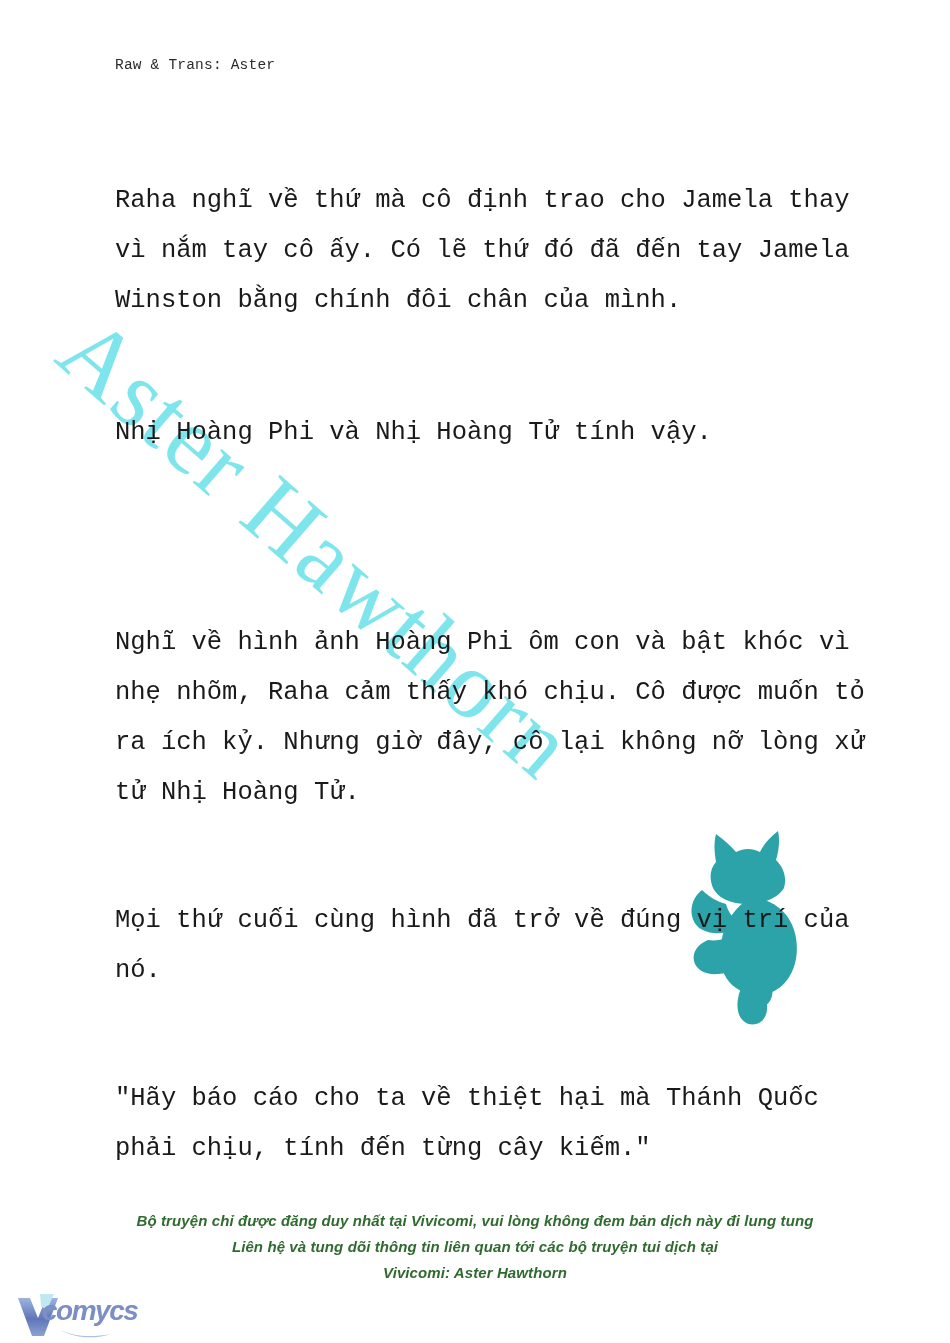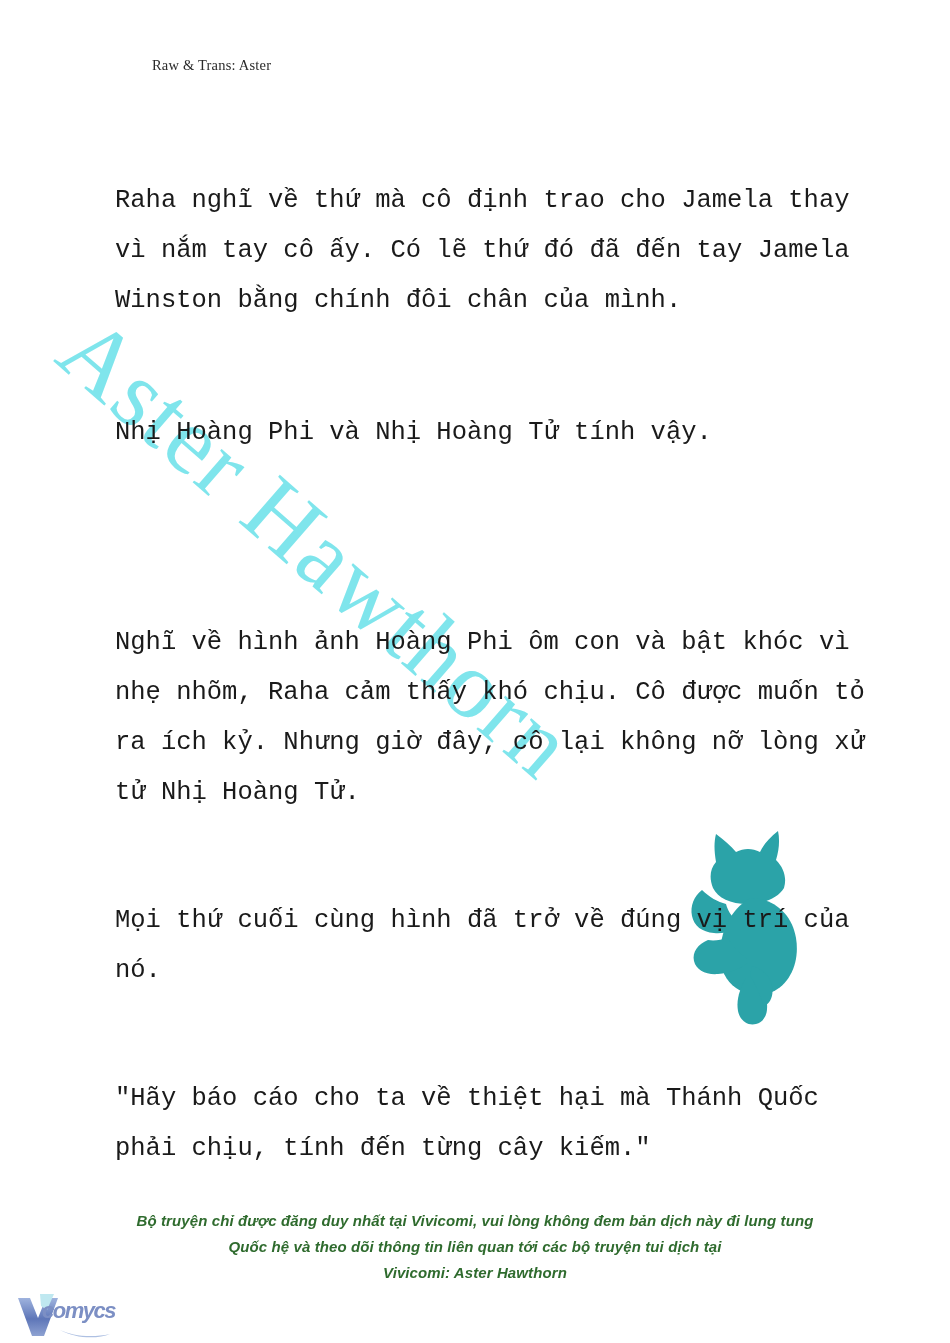--- a/index.html
+++ b/index.html
@@ -14,26 +14,25 @@
     background: #ffffff;
     overflow: hidden;
     font-family: "Liberation Serif", "DejaVu Serif", serif;
   }
 
   
   #header-credit {
     position: absolute;
     left: 115px;
     top: 57px;
-    font-family: Liberation Serif, serif;
+    font-family: Liberation Mono, monospace;
     font-size: 14.5px;
     color: #2b2b2b;
     letter-spacing: 0.2px;
     white-space: nowrap;
-    margin-left: 37px;
   }
 
   
   #watermark {
     position: absolute;
     left: 105px;
     top: 300px;
     width: 620px;
     height: 580px;
     pointer-events: none;
@@ -113,21 +112,21 @@
     height: 48px;
     z-index: 4;
   }
   #logo-wordmark {
     position: absolute;
     left: 28px;
     top: 2px;
     font-family: "Liberation Sans", "DejaVu Sans", sans-serif;
     font-weight: bold;
     font-style: italic;
-    font-size: 22px;
+    font-size: 28px;
     letter-spacing: -1.5px;
     color: #7C8FC4;
     line-height: 34px;
     white-space: nowrap;
   }
 </style>
 </head>
 <body>
 
 <div id="page">
@@ -196,21 +195,21 @@
     <div class="gap-3"></div>
     <p class="para">Nghĩ về hình ảnh Hoàng Phi ôm con và bật khóc vì nhẹ nhõm, Raha cảm thấy khó chịu. Cô được muốn tỏ ra ích kỷ. Nhưng giờ đây, cô lại không nỡ lòng xử tử Nhị Hoàng Tử.</p>
     <div class="gap-4"></div>
     <p class="para">Mọi thứ cuối cùng hình đã trở về đúng vị trí của nó.</p>
     <div class="gap-5"></div>
     <p class="para">"Hãy báo cáo cho ta về thiệt hại mà Thánh Quốc phải chịu, tính đến từng cây kiếm."</p>
   </div>
 
   <div id="footer-note">
     <div class="footer-line">Bộ truyện chỉ được đăng duy nhất tại Vivicomi, vui lòng không đem bản dịch này đi lung tung</div>
-    <div class="footer-line">Quốc hệ và theo dõi thông tin liên quan tới các bộ truyện tui dịch tại</div>
+    <div class="footer-line">Liên hệ và tung dõi thông tin liên quan tới các bộ truyện tui dịch tại</div>
     <div class="footer-line">Vivicomi: Aster Hawthorn</div>
   </div>
 
   <div id="site-logo">
     <svg viewBox="0 0 140 48" width="140" height="48" aria-hidden="true">
       <defs>
         <linearGradient id="vgrad" x1="0" y1="0" x2="0" y2="1">
           <stop offset="0%" stop-color="#9FB3DE"></stop>
           <stop offset="55%" stop-color="#5E76B8"></stop>
           <stop offset="100%" stop-color="#8EA2D2"></stop>

